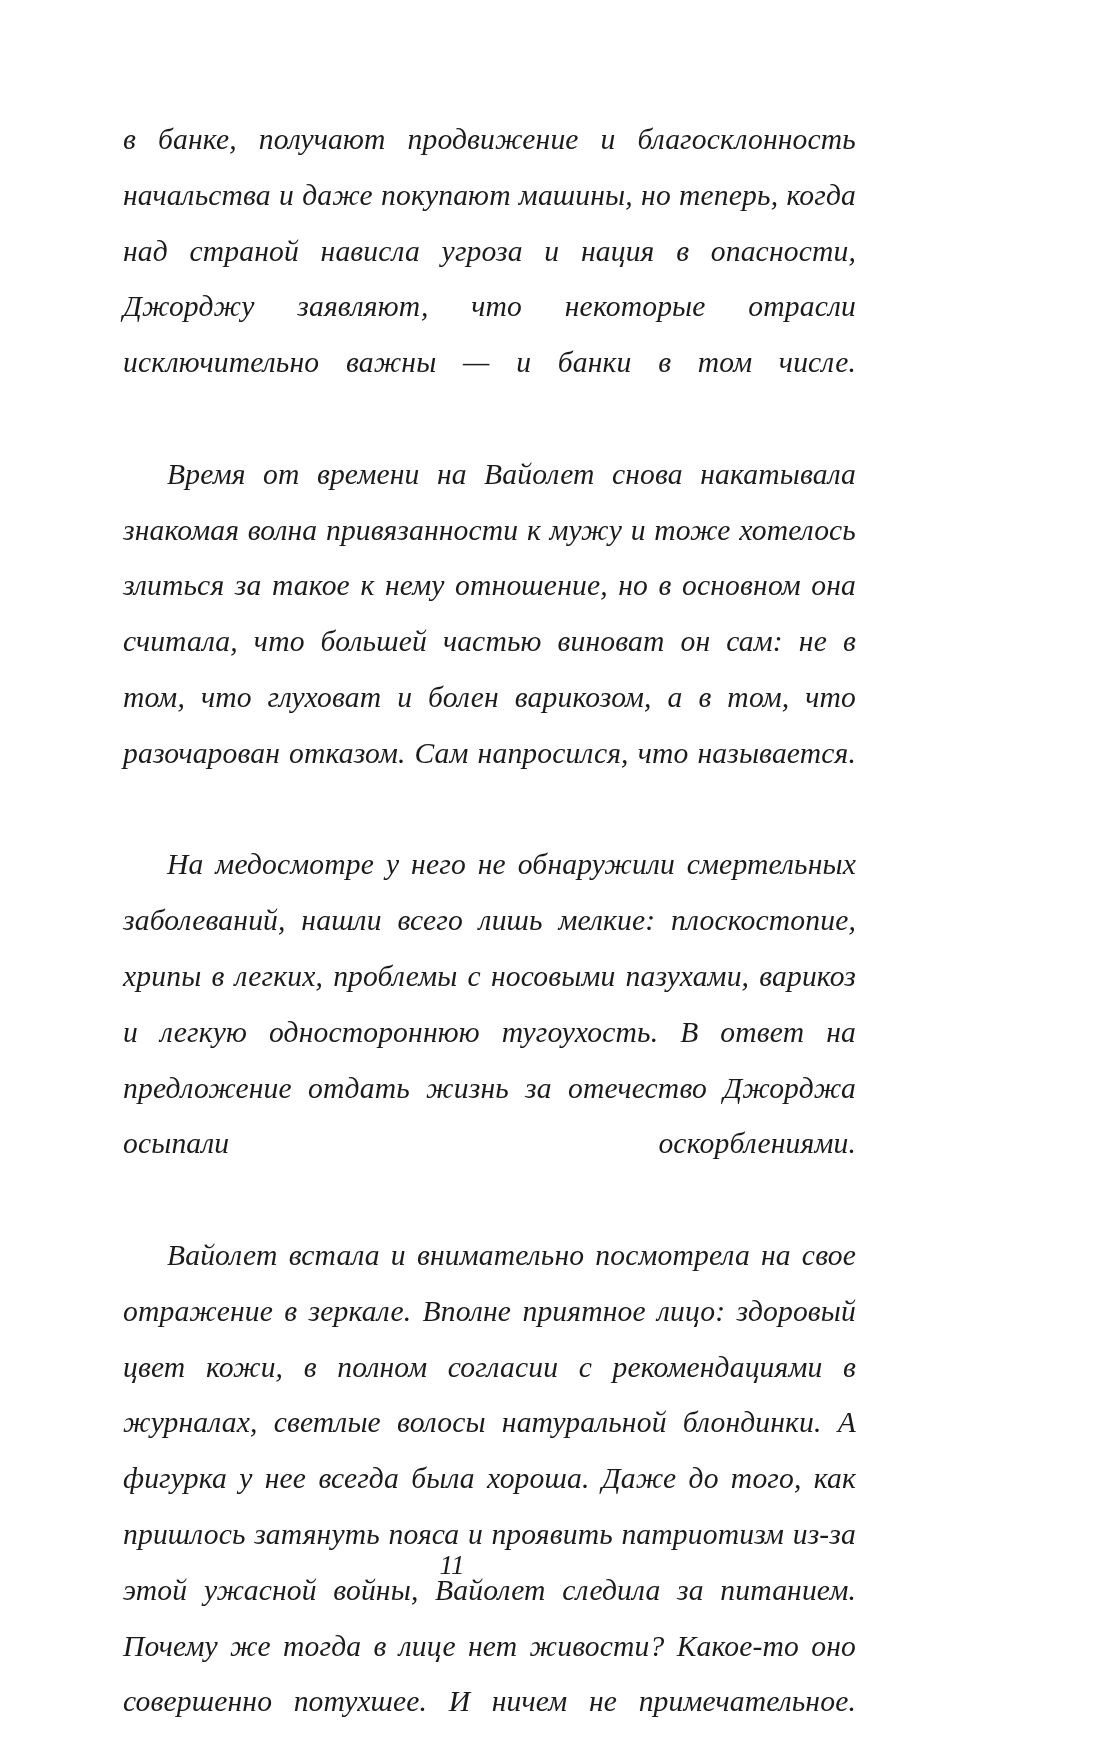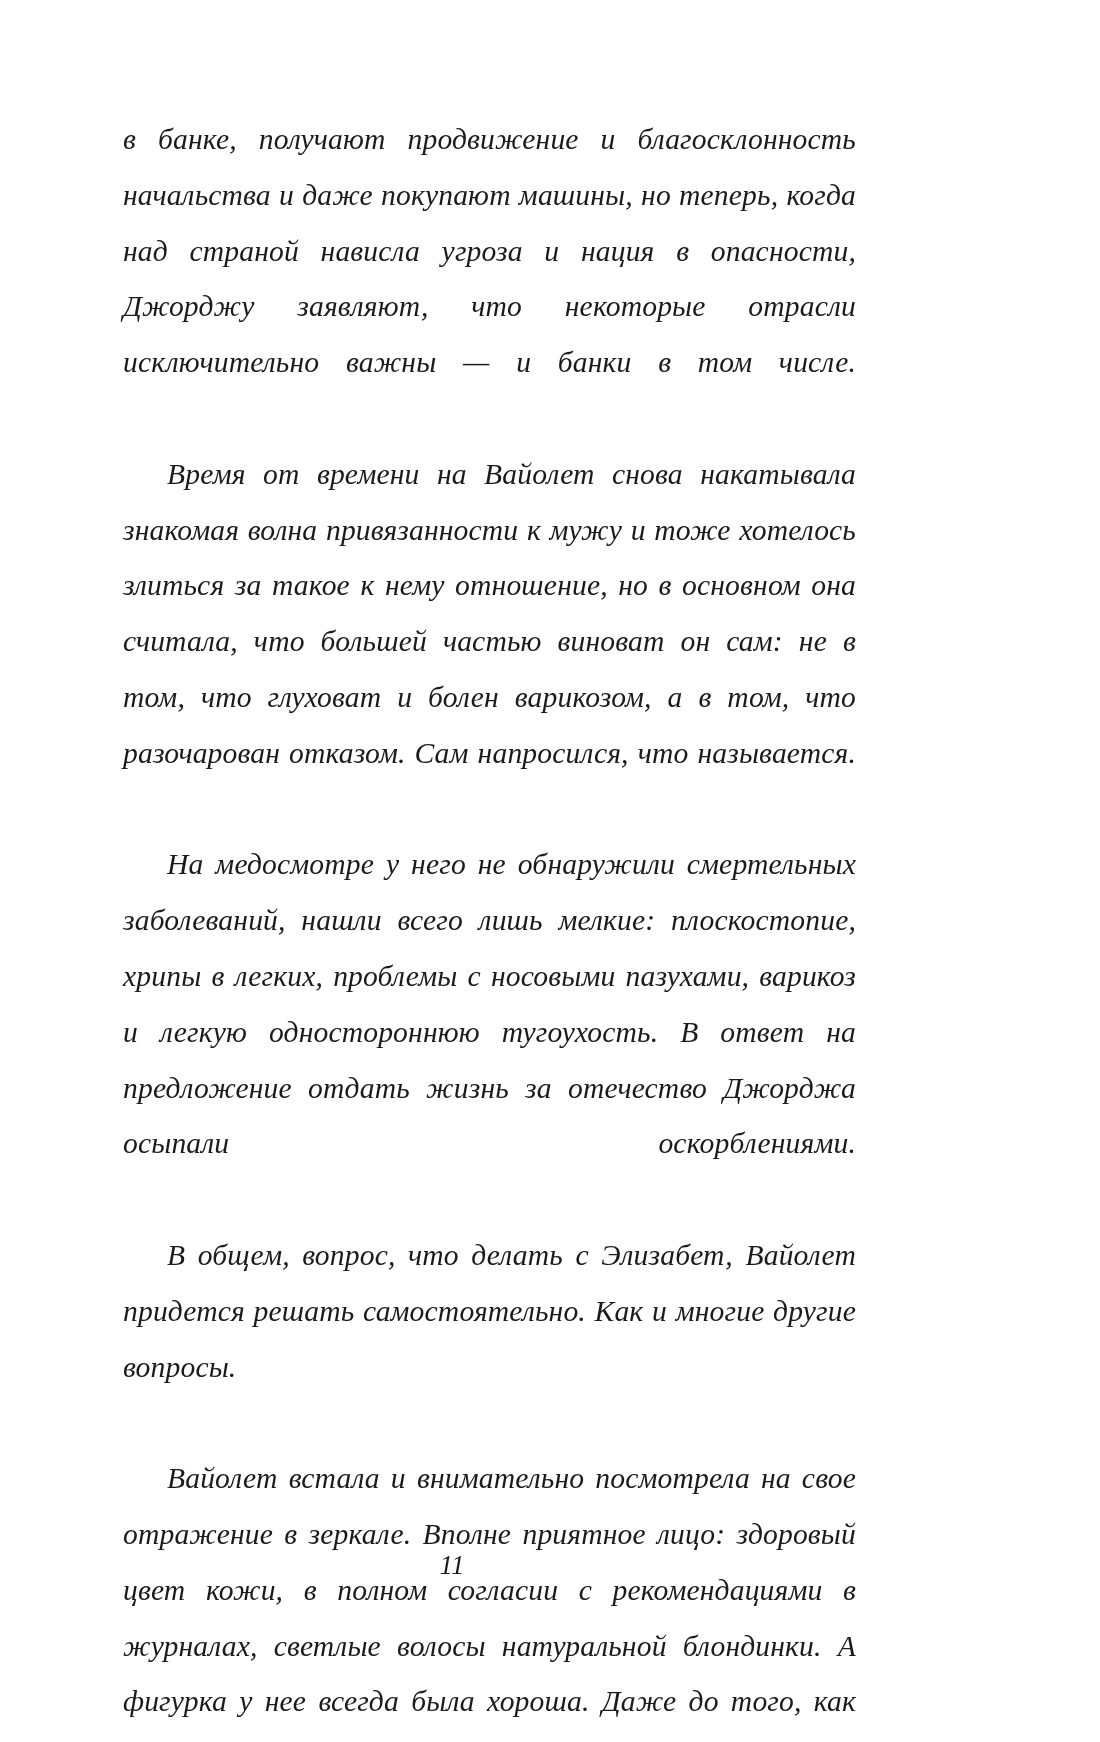--- a/index.html
+++ b/index.html
@@ -80,21 +80,20 @@
 <div id="page">
 
   <div id="text-block">
 
     <p class="para continuation">в банке, получают продвижение и благосклонность начальства и даже покупают машины, но теперь, когда над страной нависла угроза и нация в опасности, Джорджу заявляют, что некоторые отрасли исключительно важны — и банки в том числе.</p>
 
     <p class="para indent">Время от времени на Вайолет снова накатывала знакомая волна привязанности к мужу и тоже хотелось злиться за такое к нему отношение, но в основном она считала, что большей частью виноват он сам: не в том, что глуховат и болен варикозом, а в том, что разочарован отказом. Сам напросился, что называется.</p>
 
     <p class="para indent">На медосмотре у него не обнаружили смертельных заболеваний, нашли всего лишь мелкие: плоскостопие, хрипы в легких, проблемы с носовыми пазухами, варикоз и легкую одностороннюю тугоухость. В ответ на предложение отдать жизнь за отечество Джорджа осыпали оскорблениями.</p>
 
-    <p class="para indent">В общем, вопрос, что делать с Элизабет, Вайолет придется решать самостоятельно. Как и многие другие вопросы.</p>
 
     <p class="para indent">Вайолет встала и внимательно посмотрела на свое отражение в зеркале. Вполне приятное лицо: здоровый цвет кожи, в полном согласии с рекомендациями в журналах, светлые волосы натуральной блондинки. А фигурка у нее всегда была хороша. Даже до того, как пришлось затянуть пояса и проявить патриотизм из-за этой ужасной войны, Вайолет следила за питанием. Почему же тогда в лице нет живости? Какое-то оно совершенно потухшее. И ничем не примечательное.</p>
 
   </div>
 
   <div id="page-number">11</div>
 
 </div>
 
 </body></html>

